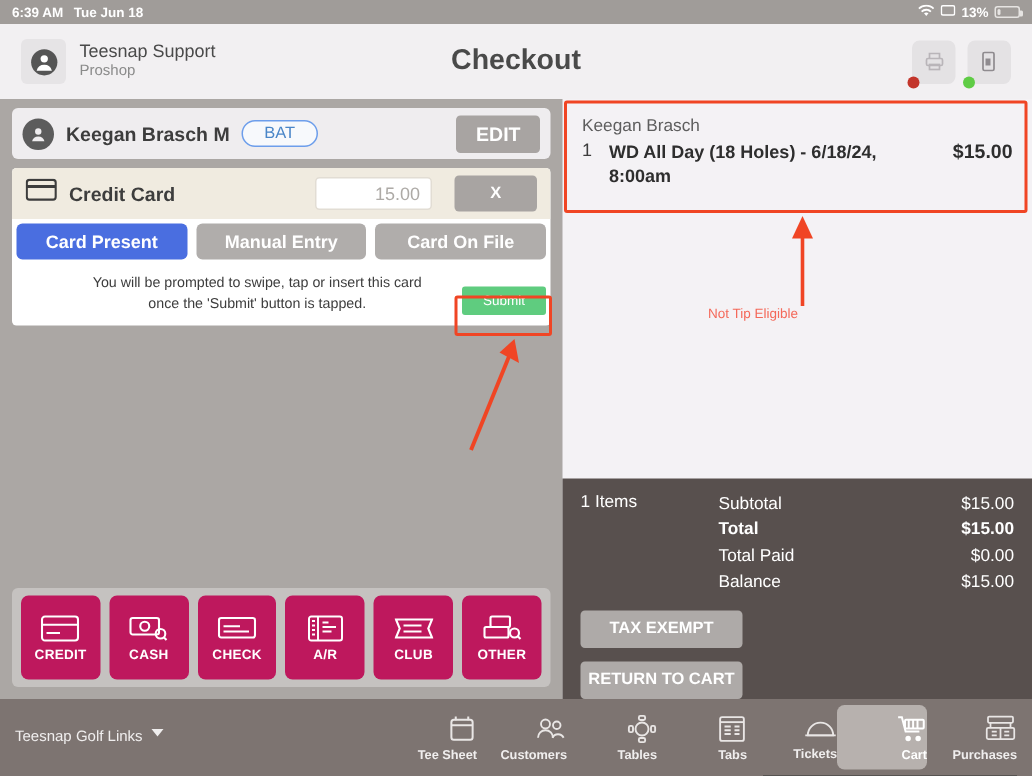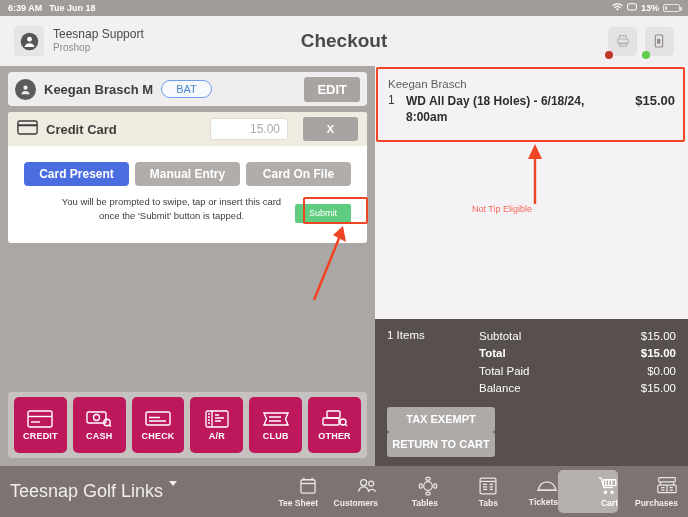--- a/index.html
+++ b/index.html
@@ -90,21 +90,21 @@
   .amt-input {
     margin-left: auto; width: 78px; height: 22px; background: #fff;
     border: 1px solid #e2ddd4; border-radius: 3px; text-align: right;
     font-size: 12px; color: #adaaa6; padding: 0 7px; line-height: 20px;
     font-family: "Liberation Sans", sans-serif;
   }
   .x-btn {
     margin-left: 7px; width: 55px; height: 24px; background: #a8a4a2; color: #fff;
     border: none; border-radius: 3px; font-size: 11px; font-weight: bold;
   }
-  .pc-body { padding: 16px; }
+  .pc-body { padding: 3px; }
   .tabrow { display: flex; gap: 6px; }
   .tab-btn {
     flex: 1; height: 24px; border: none; border-radius: 4px; color: #fff;
     font-size: 12px; font-weight: bold; background: #b0adab;
     font-family: "Liberation Sans", sans-serif;
   }
   .tab-btn.active { background: #4a6ee0; }
   .instr-row { display: flex; align-items: flex-end; margin-top: 9px; padding-bottom: 4px; }
   .instr {
     flex: 1; text-align: center; font-size: 9.5px; color: #3d3d3d; line-height: 1.45;
@@ -153,29 +153,29 @@
   }
   .totals-top { display: flex; }
   .items-count { font-size: 11.5px; color: #ffffff; width: 92px; padding-top: 1px; }
   .totals-table { flex: 1; }
   .tt-row { display: flex; justify-content: space-between; font-size: 11.5px; color: #ffffff; line-height: 1.52; }
   .tt-row.bold { font-weight: bold; }
   .totals-btns { margin-top: 9px; }
   .wide-btn {
     display: block; width: 108px; height: 25px; background: #aeaaa8; color: #fff;
     border: none; border-radius: 3px; font-size: 11px; font-weight: bold;
-    font-family: "Liberation Sans", sans-serif;
+    margin-bottom: 9px; font-family: "Liberation Sans", sans-serif;
   }
 
   
   .bottomnav {
     position: absolute; left: 0; bottom: 0; width: 688px; height: 51px;
     background: #7d7471; display: flex; align-items: center; padding: 0 10px;
   }
-  .course-sel { font-size: 18px; color: #f0eeee; display: flex; gap: 6px; }
+  .course-sel { font-size: 10px; color: #f0eeee; display: flex; gap: 6px; }
   .caret { width: 0; height: 0; border-left: 4px solid transparent; border-right: 4px solid transparent; border-top: 5px solid #f0eeee;}
   .navitems { margin-left: auto; display: flex; gap: 0px; }
   .navitem {
     width: 60px; height: 43px; display: flex; flex-direction: column; align-items: flex-end;
     justify-content: center; gap: 2px; border-radius: 5px;
   }
   .navitem.active { background: #b7b1ae; }
   .navlabel { font-size: 8.5px; font-weight: bold; color: #f0eeee; }
   .navitem.active .navlabel { color: #ffffff; }
 </style>

